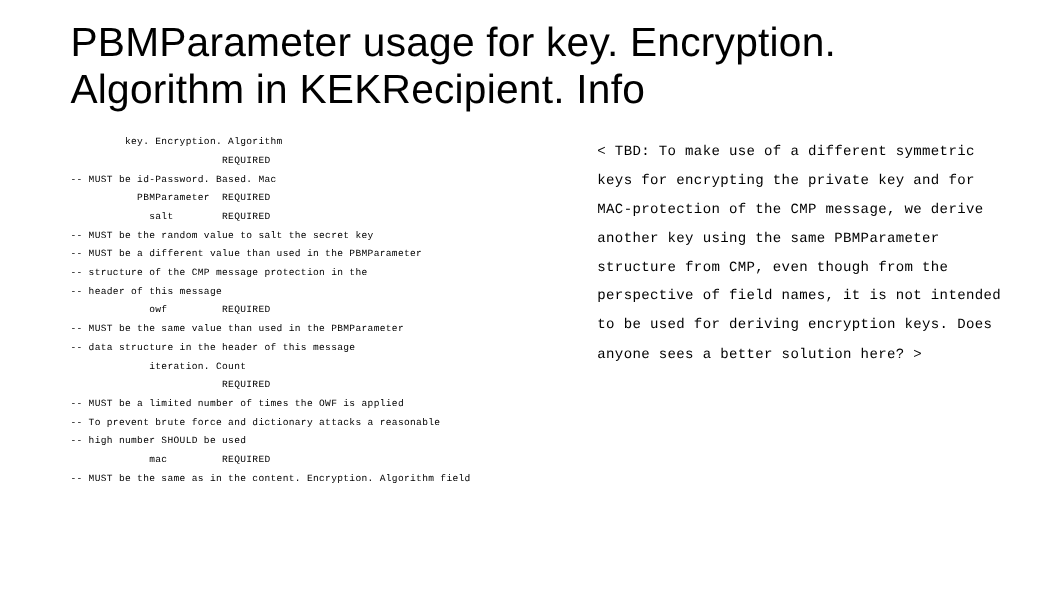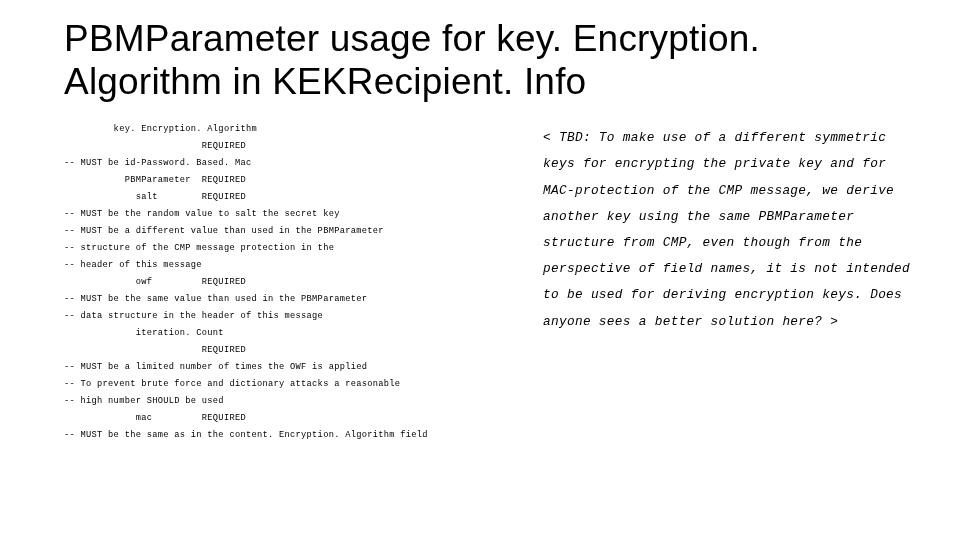--- a/index.html
+++ b/index.html
@@ -41,21 +41,20 @@
     padding-top: 8px;
   }
   .right {
     flex: 1;
     font-family: "Courier New", monospace;
     font-size: 12.8px;
     line-height: 2.05;
     color: #000;
     letter-spacing: 0.3px;
     padding-top: 12px;
-    font-style: italic;
   }
 </style>
 </head>
 <body>
 
 <div class="slide">
   <h1 class="title">PBMParameter usage for key. Encryption. Algorithm in KEKRecipient. Info</h1>
   <div class="cols">
     <div class="left">         key. Encryption. Algorithm
                          REQUIRED

